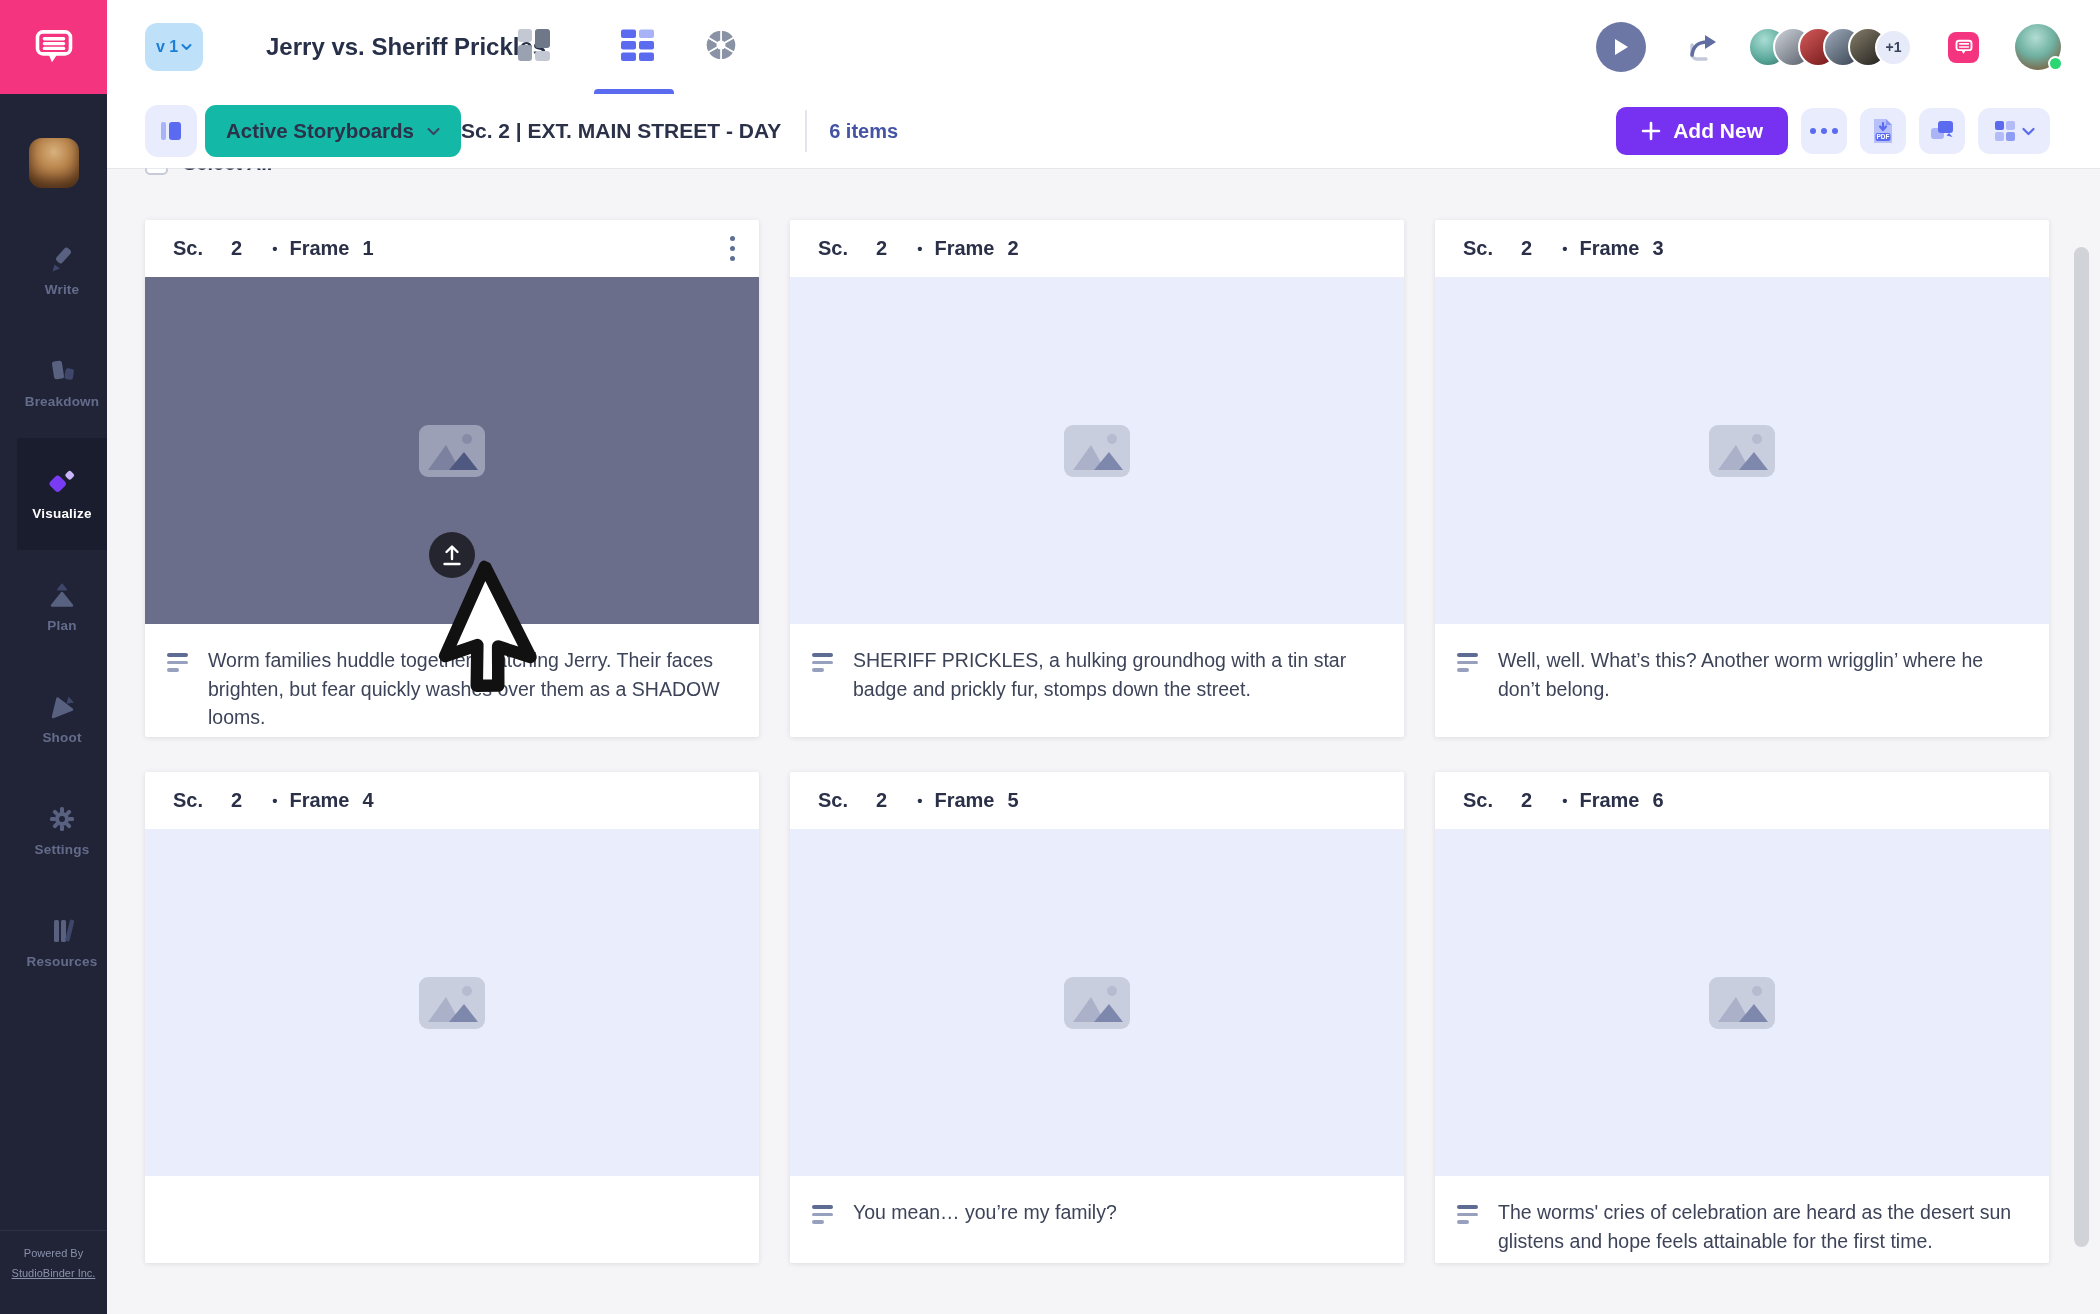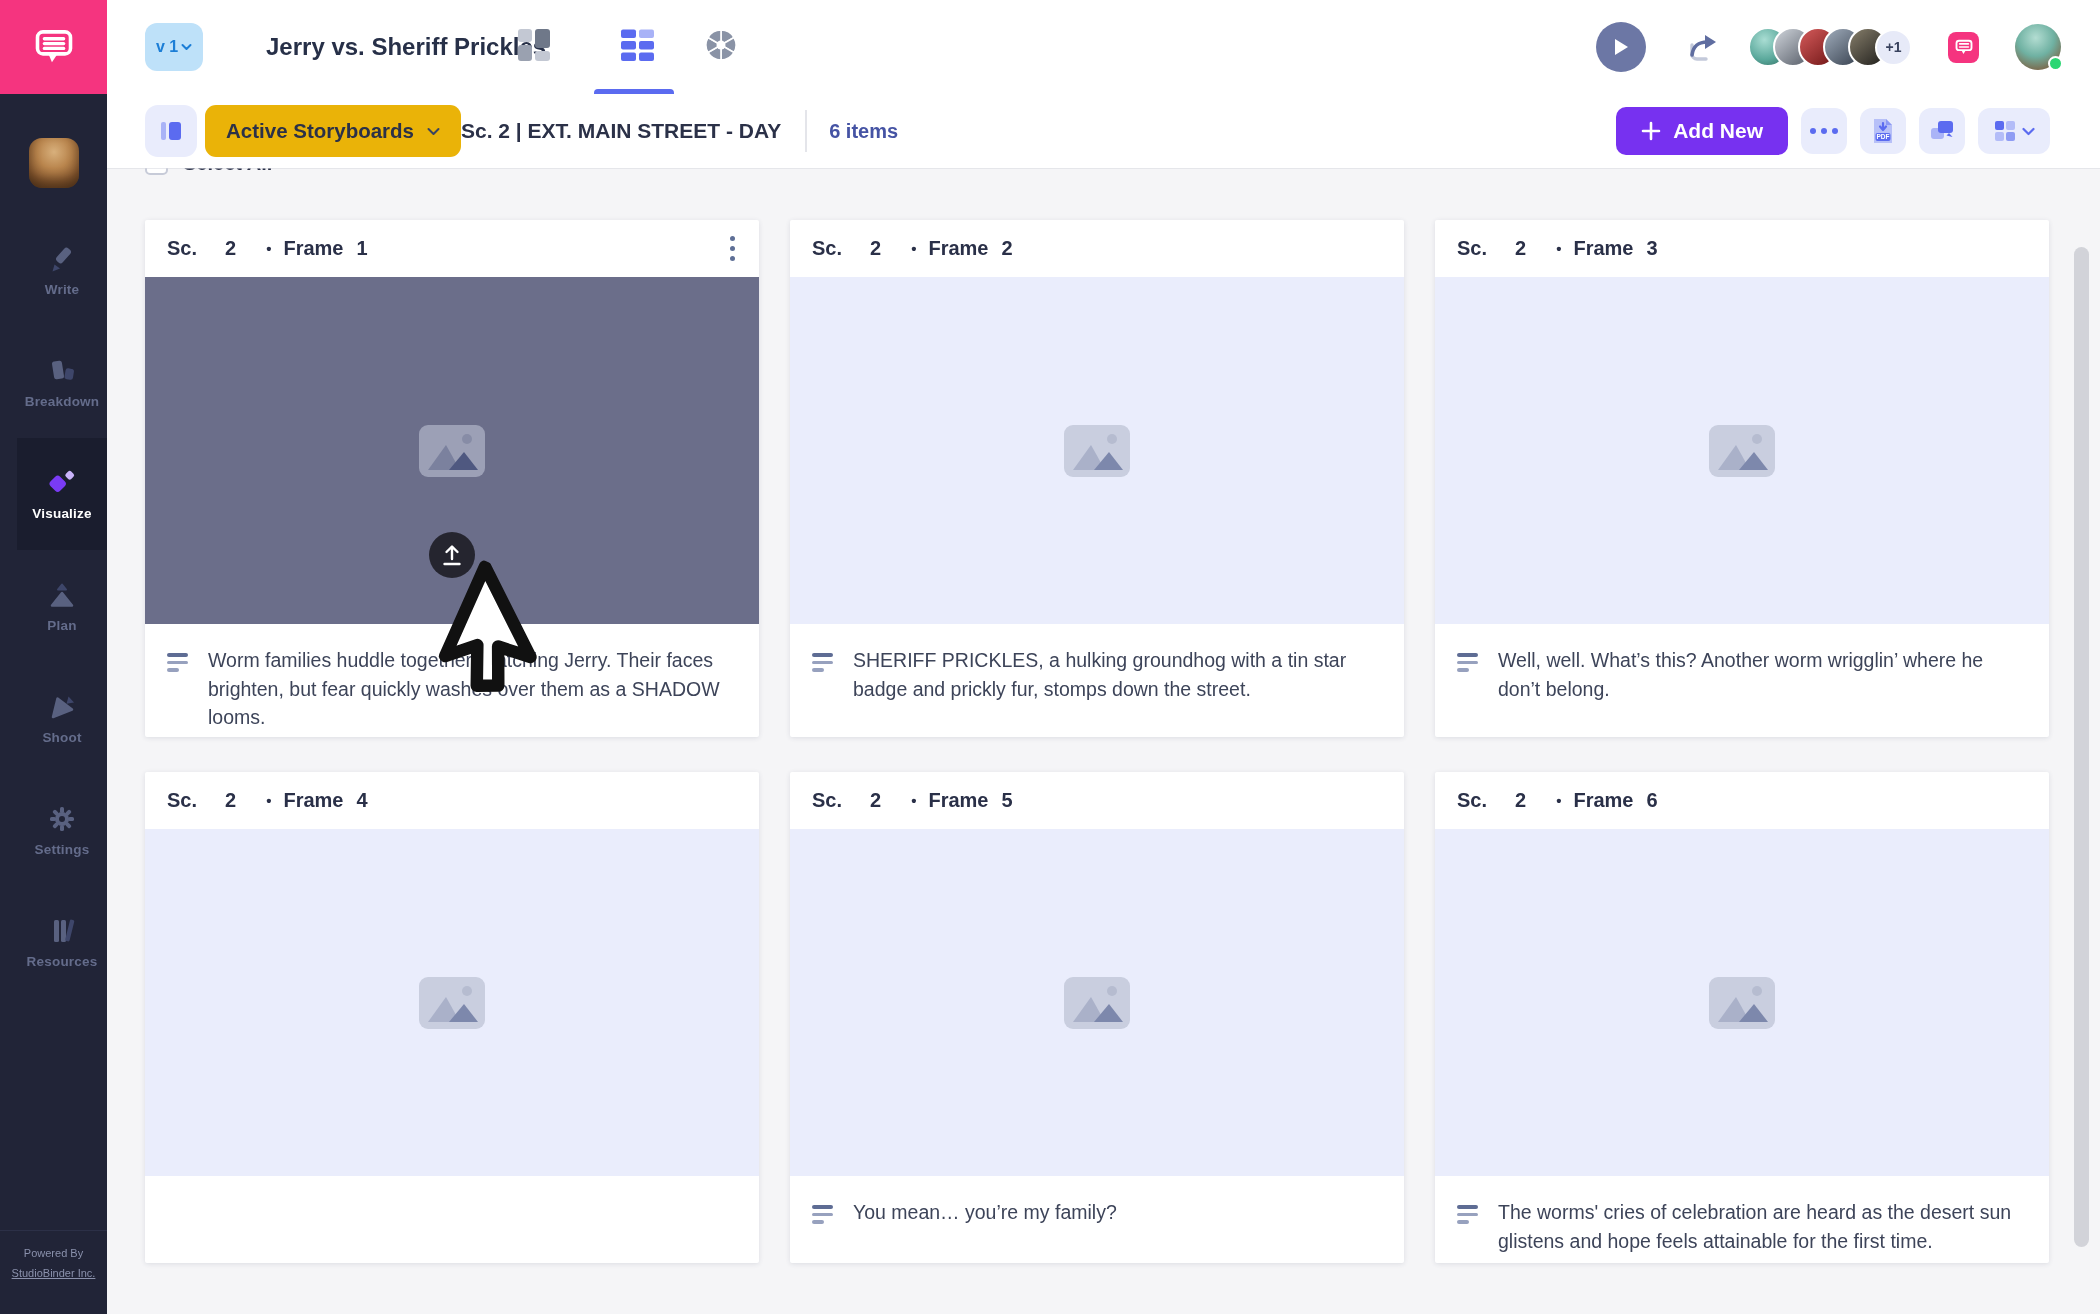--- a/index.html
+++ b/index.html
@@ -58,21 +58,21 @@
     display:flex; align-items:center; justify-content:center; cursor:pointer; }
   .user-avatar { margin-left:36px; width:46px; height:46px; border-radius:50%; position:relative; cursor:pointer;
     background:radial-gradient(circle at 45% 30%, #b3ddd2 0%, #6fb1a2 45%, #7b6a4d 80%, #4c3c28 100%); }
   .online-dot { position:absolute; right:-2px; bottom:-1px; width:15px; height:15px; border-radius:50%;
     background:#2BD673; border:2.5px solid #fff; }
 
   
   .toolbar { height:74px; background:#fff; display:flex; align-items:center; padding:0 50px 0 38px;
     position:relative; z-index:2; flex-shrink:0; box-shadow:0 1px 0 rgba(215,216,224,.55); }
   .tbtn-toggle { width:52px; height:52px; border-radius:13px; background:#E9ECFC; display:flex; align-items:center; justify-content:center; cursor:pointer; }
-  .dropdown { margin-left:8px; height:52px; border-radius:11px; background:#eab308; display:flex; align-items:center;
+  .dropdown { margin-left:8px; height:52px; border-radius:11px; background:#14b8a6; display:flex; align-items:center;
     gap:13px; padding:0 21px; font-size:20.5px; font-weight:600; color:#2B3148; cursor:pointer; }
   .scene-heading { font-size:21px; font-weight:600; color:#2B3148; white-space:nowrap; }
   .tb-divider { width:2px; height:42px; background:#E4E5EA; margin:0 22px 0 24px; }
   .items-count { font-size:20px; font-weight:600; color:#4553A4; }
   .tb-right { margin-left:auto; display:flex; align-items:center; gap:13px; }
   .add-new-btn { height:48px; border-radius:10px; background:#7731F0; color:#fff; border:none;
     display:flex; align-items:center; gap:12px; padding:8px 25px; font-size:21px; font-weight:600;
     font-family:"Liberation Sans",sans-serif; cursor:pointer; }
   .tbtn { width:46px; height:46px; border-radius:12px; background:#E9ECFC; display:flex; align-items:center; justify-content:center; cursor:pointer; }
   .tbtn.wide { width:72px; gap:6px; }
@@ -84,21 +84,21 @@
   .select-row { position:absolute; top:-16px; left:38px; display:flex; align-items:center; gap:15px; }
   .checkbox { width:23px; height:23px; border:2px solid #C7CBD8; border-radius:5px; background:#fff; cursor:pointer; }
   .select-label { font-size:20px; font-weight:600; color:#2B3148; }
 
   .grid { position:absolute; top:52px; left:38px; display:grid;
     grid-template-columns:614px 614px 614px; grid-template-rows:517px 491px;
     column-gap:31px; row-gap:35px; }
   .card { background:#fff; border-radius:2px; box-shadow:0 1px 5px rgba(44,50,80,.12);
     display:flex; flex-direction:column; position:relative; }
   .card-header { height:57px; display:flex; align-items:center; padding:0 22px; flex-shrink:0;
-    font-size:20px; font-weight:700; color:#2A3048; }
+    font-size:20px; font-weight:700; color:#2A3048;margin-left:6px; }
   .ch-scnum { margin-left:28px; }
   .ch-bullet { margin-left:30px; font-size:15px; }
   .ch-frame { margin-left:12px; }
   .ch-frnum { margin-left:13px; }
   .kebab { margin-left:auto; display:flex; flex-direction:column; gap:5px; padding:4px 2px; cursor:pointer; }
   .kebab i { width:5px; height:5px; border-radius:50%; background:#5E6F96; }
   .card-image { height:347px; background:#EAEDFC; position:relative; flex-shrink:0; }
   .card.dark .card-image { background:#6B6E8A; }
   .ph-icon { position:absolute; left:50%; top:50%; transform:translate(-50%,-50%); }
   .upload-btn { position:absolute; left:50%; top:255px; margin-left:-23px; width:46px; height:46px;

